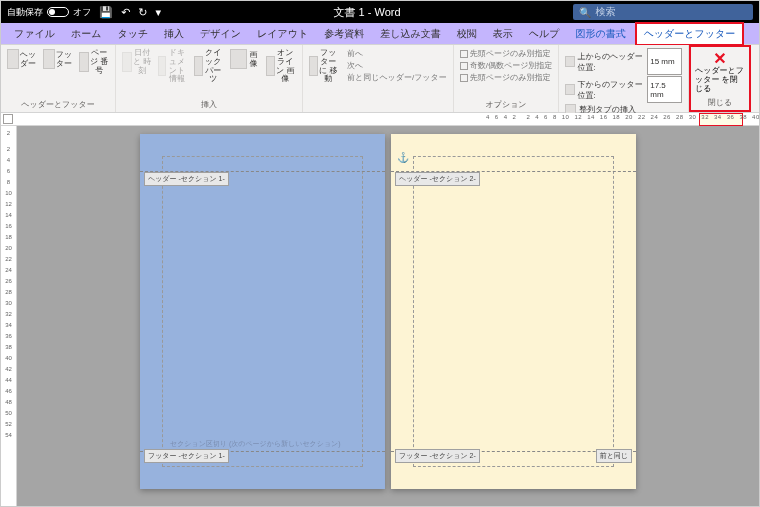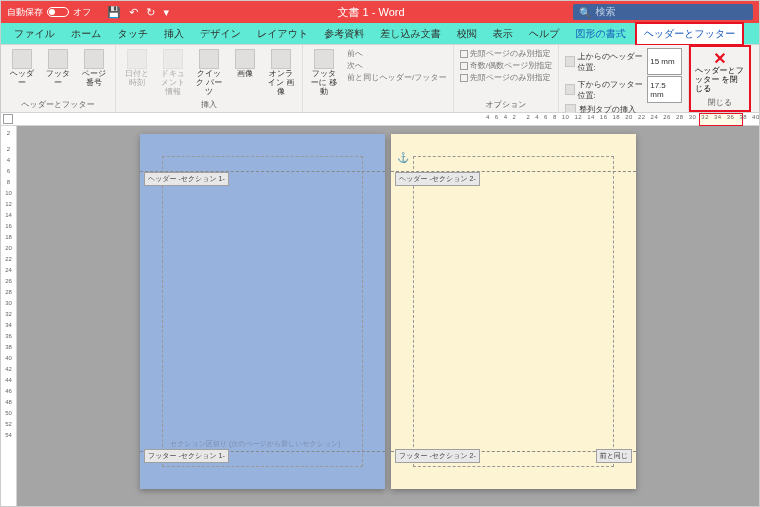--- a/index.html
+++ b/index.html
@@ -1,32 +1,32 @@
 <!DOCTYPE html>
 <html><head>
 <meta charset="utf-8">
 <style>
 *{margin:0;padding:0;box-sizing:border-box;font-family:"Yu Gothic UI","Meiryo",sans-serif}
 body{width:760px;height:507px;background:#fff;overflow:hidden;font-size:10px;border:1px solid #ccc}
-.titlebar{height:22px;background:#ef4444;color:#fff;display:flex;align-items:center;padding:0 6px;gap:16px}
+.titlebar{height:22px;background:#000000;color:#fff;display:flex;align-items:center;padding:0 6px;gap:8px}
 .titlebar .autosave{display:flex;align-items:center;gap:4px;font-size:9px}
 .titlebar .toggle{width:22px;height:10px;border:1px solid #fff;border-radius:5px;position:relative}
 .titlebar .toggle::after{content:"";position:absolute;width:6px;height:6px;background:#fff;border-radius:50%;top:1px;left:1px}
 .titlebar .qat{display:flex;gap:8px;font-size:11px}
 .titlebar .doc-title{flex:1;text-align:center;font-size:11px}
 .titlebar .search{width:180px;height:16px;background:#40639b;border-radius:2px;display:flex;align-items:center;padding:0 6px;gap:4px;font-size:10px;color:#c5d3e8}
-.tabs{height:22px;background:#5eead4;display:flex;align-items:center;padding:0 6px;gap:2px;border-bottom:1px solid #d4d4d4}
+.tabs{height:22px;background:#c4b5fd;display:flex;align-items:center;padding:0 6px;gap:2px;border-bottom:1px solid #d4d4d4}
 .tab{padding:3px 7px;font-size:10px;color:#323130;cursor:pointer}
 .tab.context{color:#185abd}
 .tab.active{background:#fff;border:2px solid #e81123;border-bottom:2px solid #e81123}
 .ribbon{height:68px;background:#f3f2f1;display:flex;border-bottom:1px solid #d4d4d4;position:relative}
 .group{display:flex;flex-direction:column;padding:2px 4px;border-right:1px solid #e1dfdd}
 .group-body{flex:1;display:flex;align-items:flex-start;gap:2px}
 .group-label{font-size:8px;color:#605e5c;text-align:center;padding-top:1px}
-.big-btn{display:flex;flex-direction:column;align-items:center;width:34px;padding:2px;cursor:pointer}
+.big-btn{display:flex;flex-direction:row;align-items:center;width:34px;padding:2px;cursor:pointer}
 .big-btn .ico{width:20px;height:20px;background:#e1dfdd;border:1px solid #c8c6c4;margin-bottom:1px}
 .big-btn .lbl{font-size:8px;color:#323130;text-align:center;line-height:1.1}
 .big-btn.disabled{opacity:.4}
 .opt-col{display:flex;flex-direction:column;gap:1px;padding:1px 2px}
 .opt-row{display:flex;align-items:center;gap:2px;font-size:8px;color:#767676;white-space:nowrap}
 .opt-row .cb{width:8px;height:8px;border:1px solid #a19f9d}
 .pos-row{display:flex;align-items:center;gap:3px;font-size:8px;color:#323130}
 .pos-row .pic{width:11px;height:11px;background:#e1dfdd;border:1px solid #c8c6c4}
 .pos-row .spin{width:42px;height:27px;border:1px solid #a19f9d;background:#fff;display:flex;align-items:center;padding:0 2px;font-size:8px}
 .close-grp{border:2px solid #e81123;padding:2px 4px;margin-left:auto;margin-right:8px}

